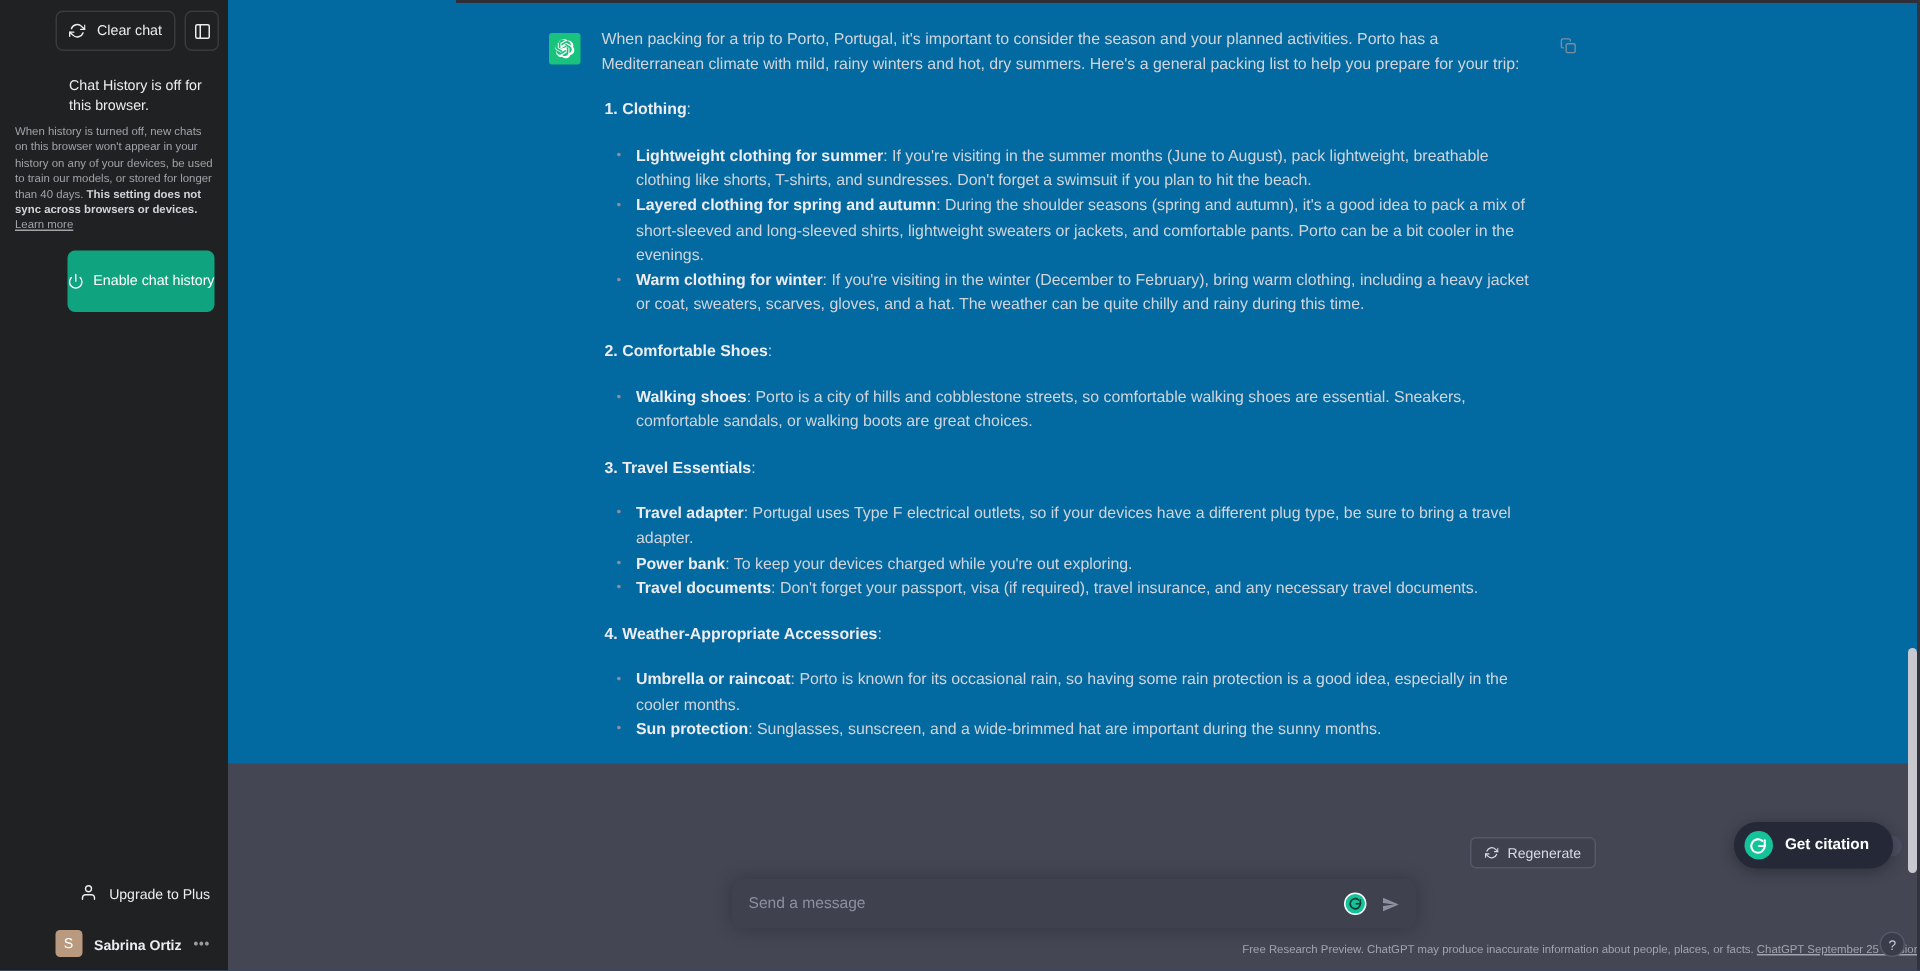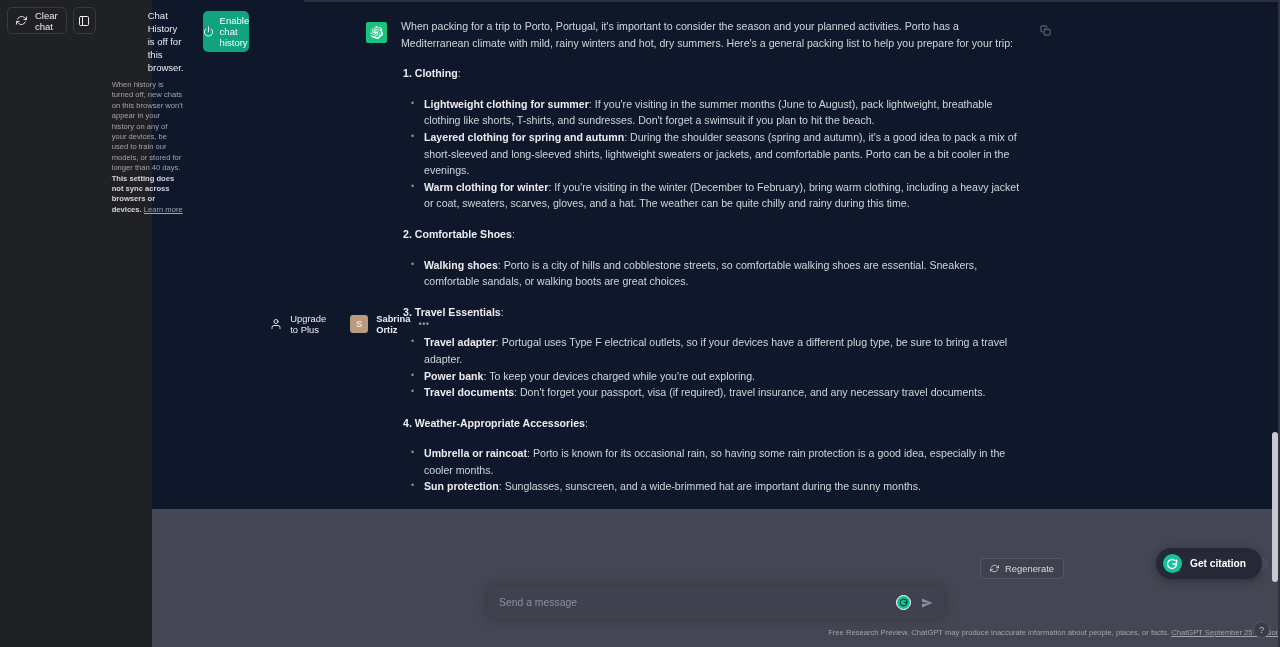--- a/index.html
+++ b/index.html
@@ -21,23 +21,24 @@
     overflow: hidden;
   }
 
   
   #sidebar {
     width: 152px;
     height: 647px;
     flex: 0 0 152px;
     background: #202123;
     display: flex;
-    flex-direction: row;
+    flex-direction: column;
     position: relative;
     z-index: 5;
+    align-items: flex-end;
   }
 
   .sb-top {
     display: flex;
     gap: 6px;
     padding: 7px 6px 0 7px;
     align-items: stretch;
   }
   .sb-clear {
     flex: 1 1 auto;
@@ -154,21 +155,21 @@
     position: absolute;
     top: 0; left: 0; right: 0;
     bottom: 0;
     overflow: hidden;
   }
 
   .msg-row {
     display: flex;
     justify-content: center;
     padding: 0;
-    background: #0f172a;
+    background: #0369a1;
   }
   .msg-inner {
     width: 100%;
     max-width: 700px;
     display: flex;
     gap: 14px;
     padding: 18px 0 0 0;
     position: relative;
   }
   .bot-avatar {

